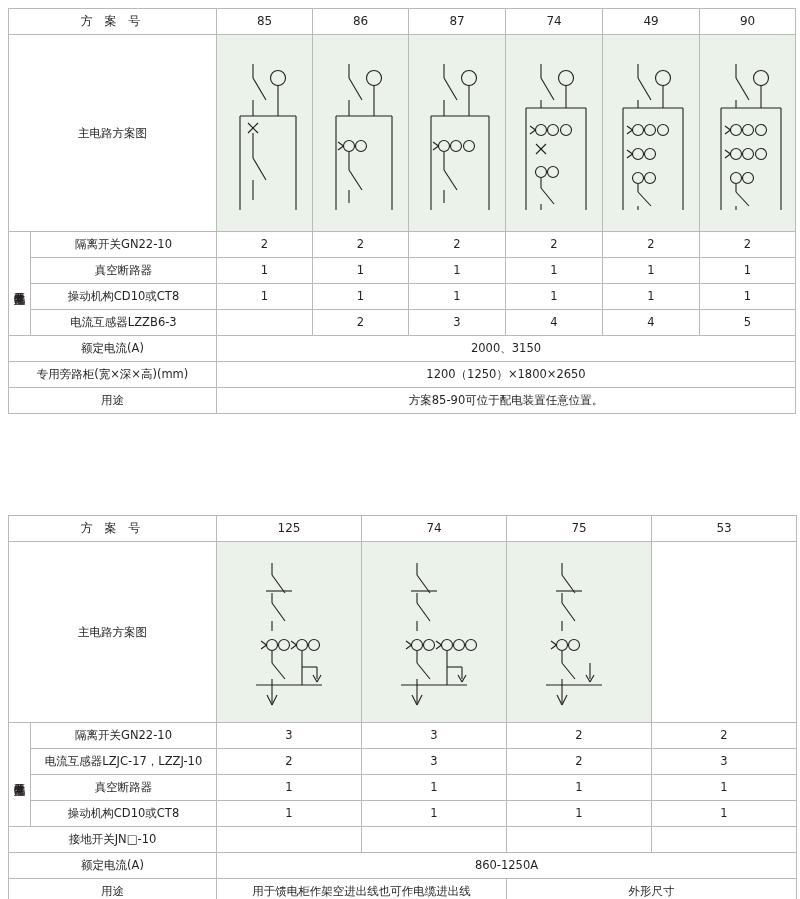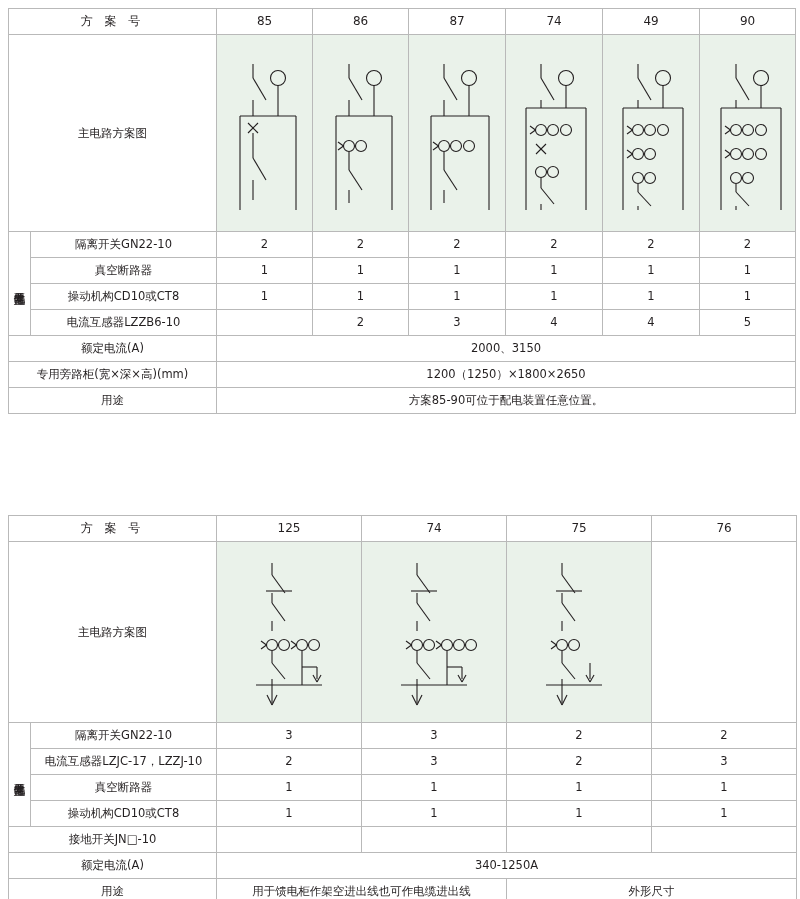--- a/index.html
+++ b/index.html
@@ -311,21 +311,21 @@
       <tr class="row-h">
         <td class="rowlabel"><span>操动机构CD10或CT8</span></td>
         <td><span>1</span></td>
         <td><span>1</span></td>
         <td><span>1</span></td>
         <td><span>1</span></td>
         <td><span>1</span></td>
         <td><span>1</span></td>
       </tr>
       <tr class="row-h">
-        <td class="rowlabel"><span>电流互感器LZZB6-10</span></td>
+        <td class="rowlabel"><span>电流互感器LZZB6-3</span></td>
         <td><span></span></td>
         <td><span>2</span></td>
         <td><span>3</span></td>
         <td><span>4</span></td>
         <td><span>4</span></td>
         <td><span>5</span></td>
       </tr>
 
       <tr class="row-h">
         <td colspan="2" class="rowlabel"><span>额定电流(A)</span></td>
@@ -359,21 +359,21 @@
         <td>
             <span class="celltext col-num">125</span>
           </td>
         <td>
             <span class="celltext col-num">74</span>
           </td>
         <td>
             <span class="celltext col-num">75</span>
           </td>
         <td>
-            <span class="celltext col-num">76</span>
+            <span class="celltext col-num">53</span>
           </td>
       </tr>
 
       <tr>
         <td colspan="2">
           <span class="celltext">主电路方案图</span>
         </td>
 
         <td class="diagram-cell2">
           <svg width="135" height="175" viewBox="0 0 135 175">
@@ -508,21 +508,21 @@
 
       <tr class="row-h">
         <td colspan="2" class="rowlabel"><span>接地开关JN□-10</span></td>
         <td><span></span></td>
         <td><span></span></td>
         <td><span></span></td>
         <td><span></span></td>
       </tr>
       <tr class="row-h">
         <td colspan="2" class="rowlabel"><span>额定电流(A)</span></td>
-        <td colspan="4"><span>340-1250A</span></td>
+        <td colspan="4"><span>860-1250A</span></td>
       </tr>
       <tr class="row-h">
         <td colspan="2" class="rowlabel"><span>用途</span></td>
         <td colspan="2"><span>用于馈电柜作架空进出线也可作电缆进出线</span></td>
         <td colspan="2"><span>外形尺寸</span></td>
       </tr>
     </tbody>
   </table>
 
 </div>

